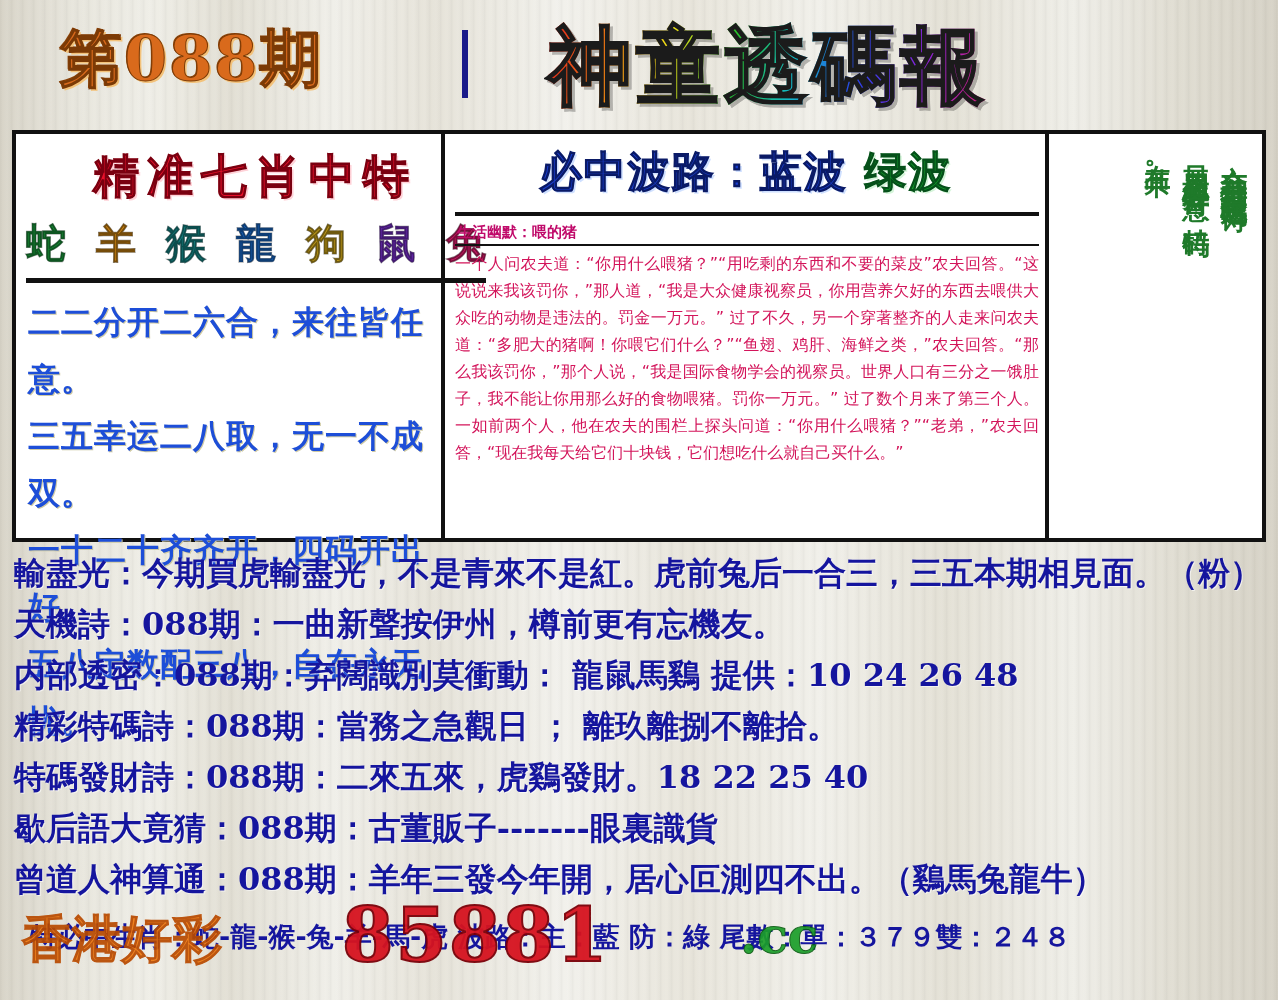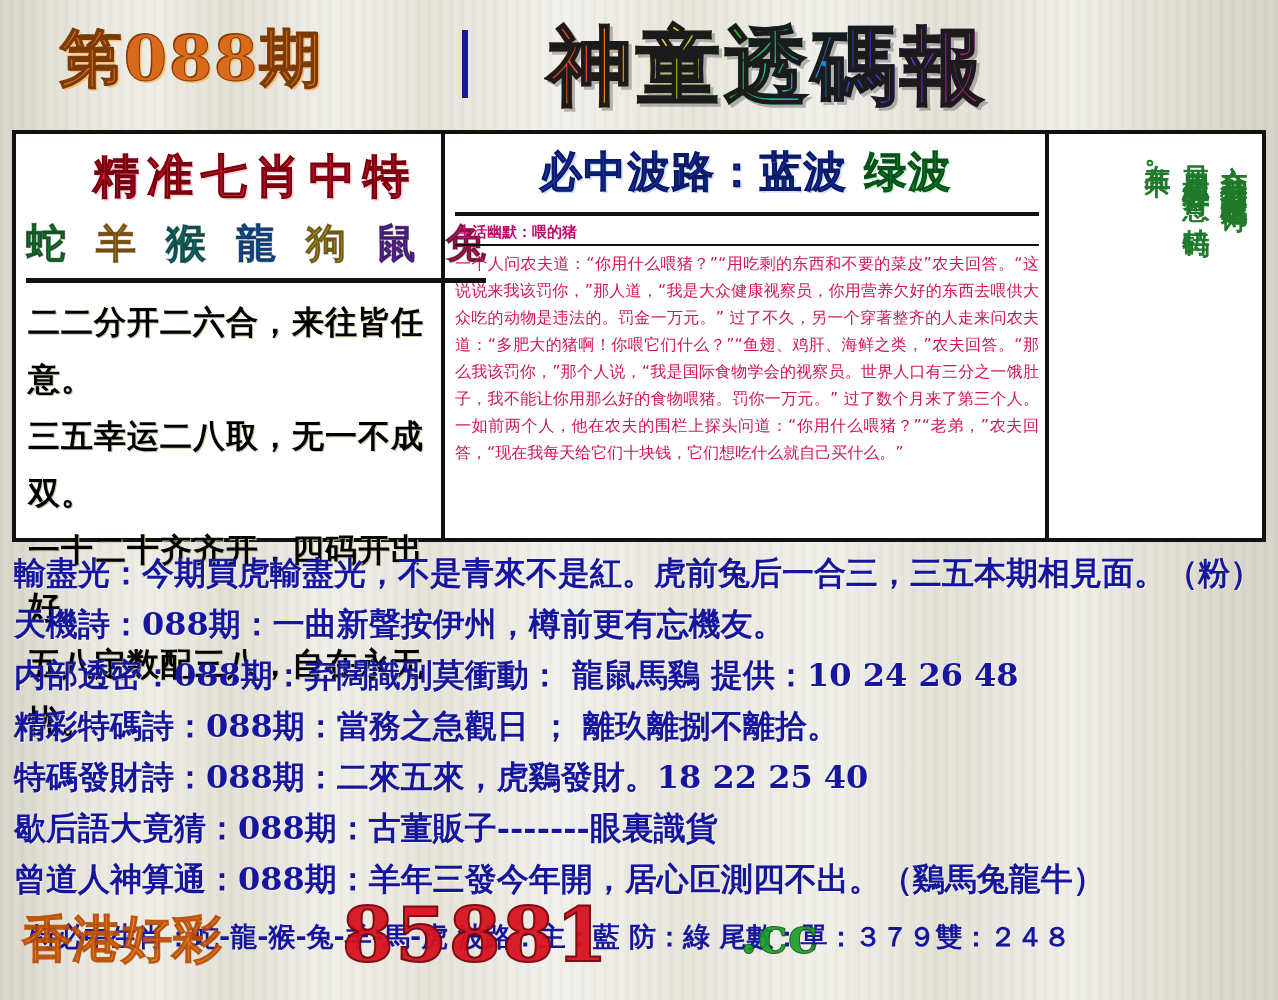--- a/index.html
+++ b/index.html
@@ -72,21 +72,21 @@
   .zodiac span:nth-child(3){color:#168c8c;}
   .zodiac span:nth-child(4){color:#1a6fd4;}
   .zodiac span:nth-child(5){color:#c9a21a;}
   .zodiac span:nth-child(6){color:#7a2fd0;}
   .zodiac span:nth-child(7){color:#d81a6a;}
   .zodiac span{-webkit-text-stroke:1px rgba(0,0,0,.45);}
   .zod-rule{position:absolute;left:10px;top:144px;width:460px;height:5px;background:#111;}
   .verses{position:absolute;left:12px;top:160px;width:458px;}
   .verse{
     font-family:"DejaVu Serif","Liberation Serif",serif;font-weight:bold;
-    font-size:32px;line-height:57px;color:#000000;letter-spacing:1px;
+    font-size:32px;line-height:57px;color:#1d4ed8;letter-spacing:1px;
     text-shadow:1px 1px 0 #cfcaa4;
   }
 
   .mid-title{
     position:absolute;left:8px;top:12px;width:586px;text-align:center;
     font-family:"DejaVu Serif","Liberation Serif",serif;font-weight:bold;
     font-size:42px;line-height:52px;letter-spacing:2px;
     color:#1a3fd0;-webkit-text-stroke:1px #0a1a66;
     text-shadow:2px 2px 0 #cfe0ff;
   }

